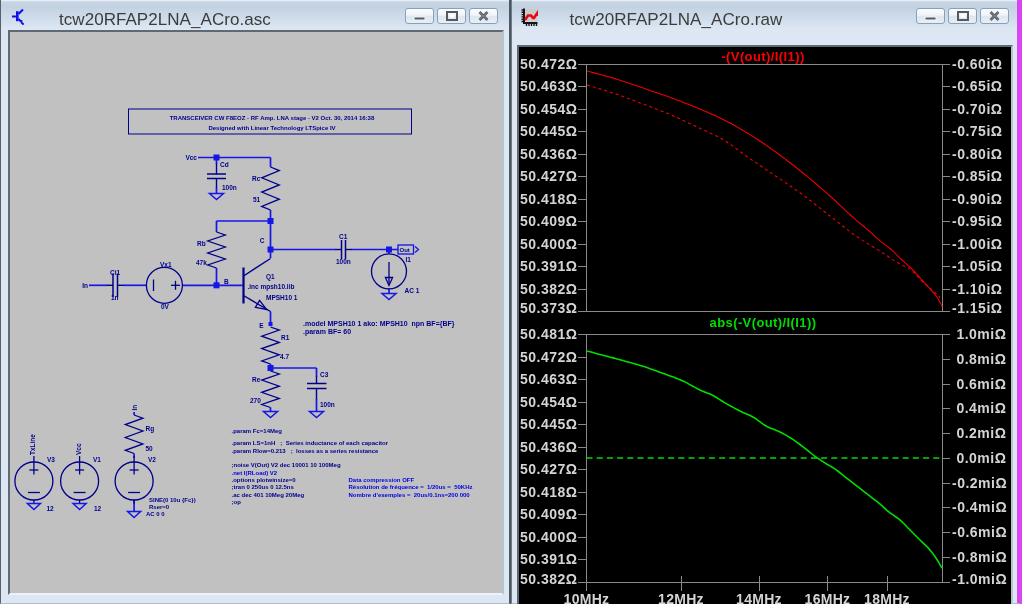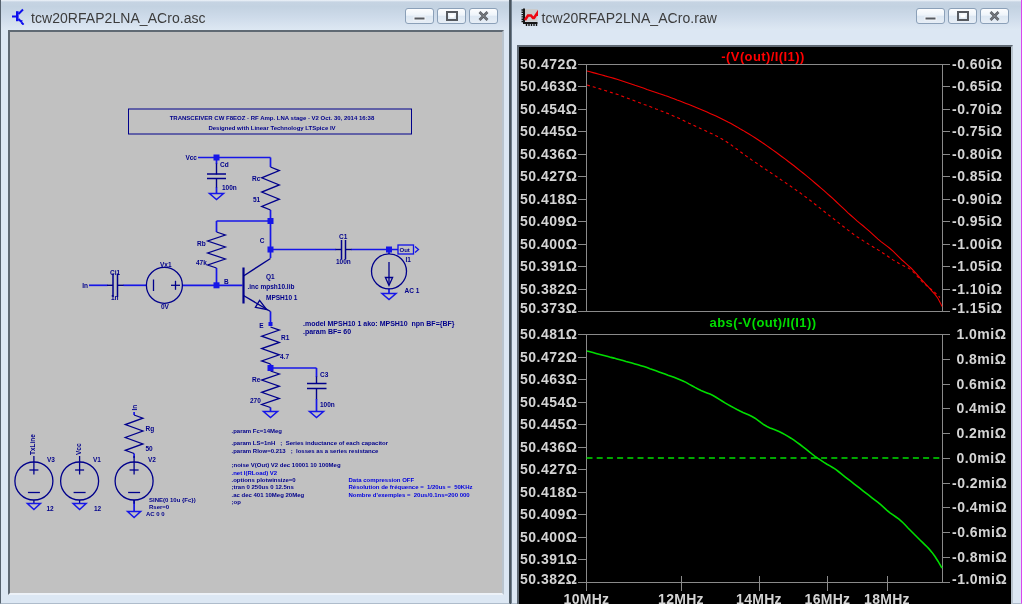--- a/index.html
+++ b/index.html
@@ -1,23 +1,23 @@
 <!DOCTYPE html>
 <html><head>
 <meta charset="utf-8">
 <style>
 html,body{margin:0;padding:0;width:1022px;height:604px;overflow:hidden;background:#49545e;}
 *{box-sizing:border-box;}
 body{font-family:"Liberation Sans",sans-serif;}
 .win{position:absolute;top:0;height:604px;background:#dce7f3;border-bottom:1px solid #aebccb;}
 #winL{left:0;width:510px;border-left:1px solid #55616d;border-right:1px solid #4e5b66;}
-#winR{left:511px;width:511px;border-left:1px solid #6e7d8c;border-right:1px solid #d946ef;}
+#winR{left:511px;width:511px;border-left:1px solid #6e7d8c;border-right:5px solid #d946ef;}
 .tbar{position:absolute;left:0;top:0;right:0;height:30px;
  background:linear-gradient(to bottom,#f0f5fa 0px,#c6d4e3 2px,#c3d2e1 22%,#cedbea 58%,#dae5f1 90%,#dde8f3 100%);}
-.ttext{position:absolute;top:10px;font-size:14px;color:#3c3c3c;white-space:nowrap;letter-spacing:0.05px;}
+.ttext{position:absolute;top:10px;font-size:17px;color:#3c3c3c;white-space:nowrap;letter-spacing:0.05px;margin-left:28px;}
 .btns{position:absolute;top:8px;display:flex;}
 .btn{width:29px;height:16px;margin-left:3px;border:1px solid #8ba0b8;border-radius:3px;
  background:linear-gradient(to bottom,#fcfdfe 0%,#eef4fa 45%,#dce7f2 50%,#e7eef6 100%);position:relative;}
 .client{position:absolute;}
 svg text{font-family:"Liberation Sans",sans-serif;}
 </style>
 </head>
 <body>
 
 <div class="win" id="winL">

